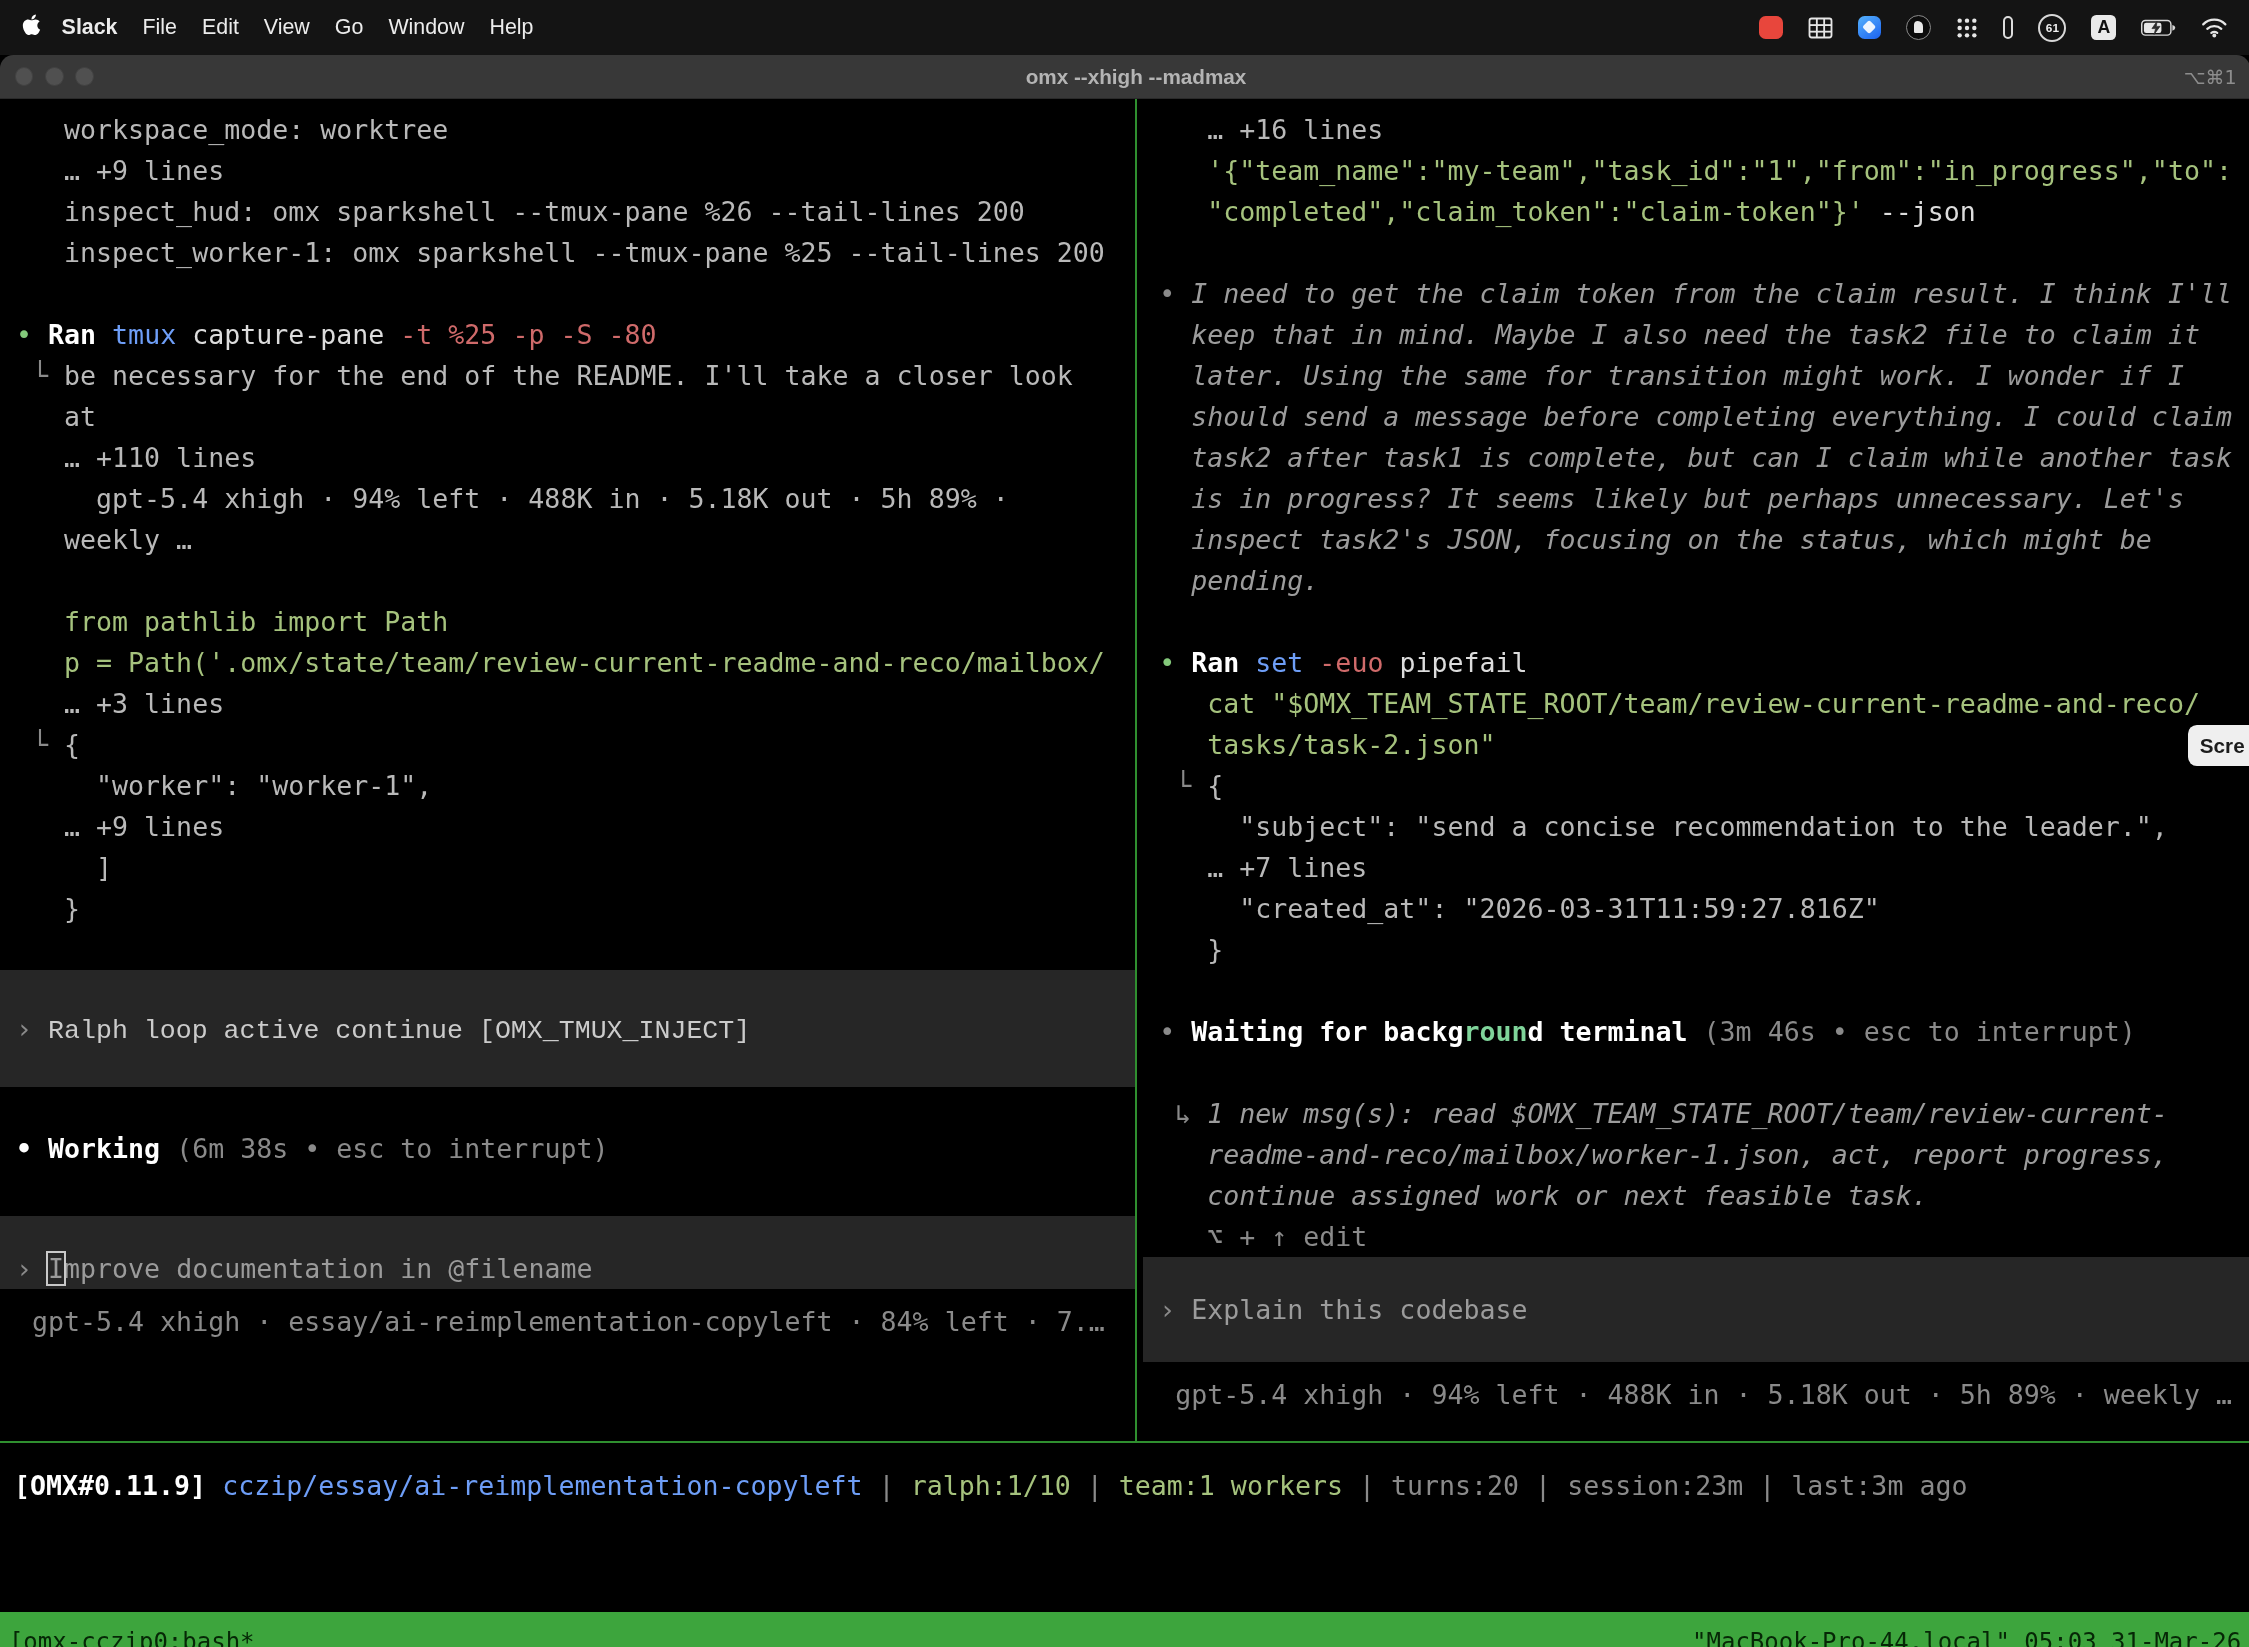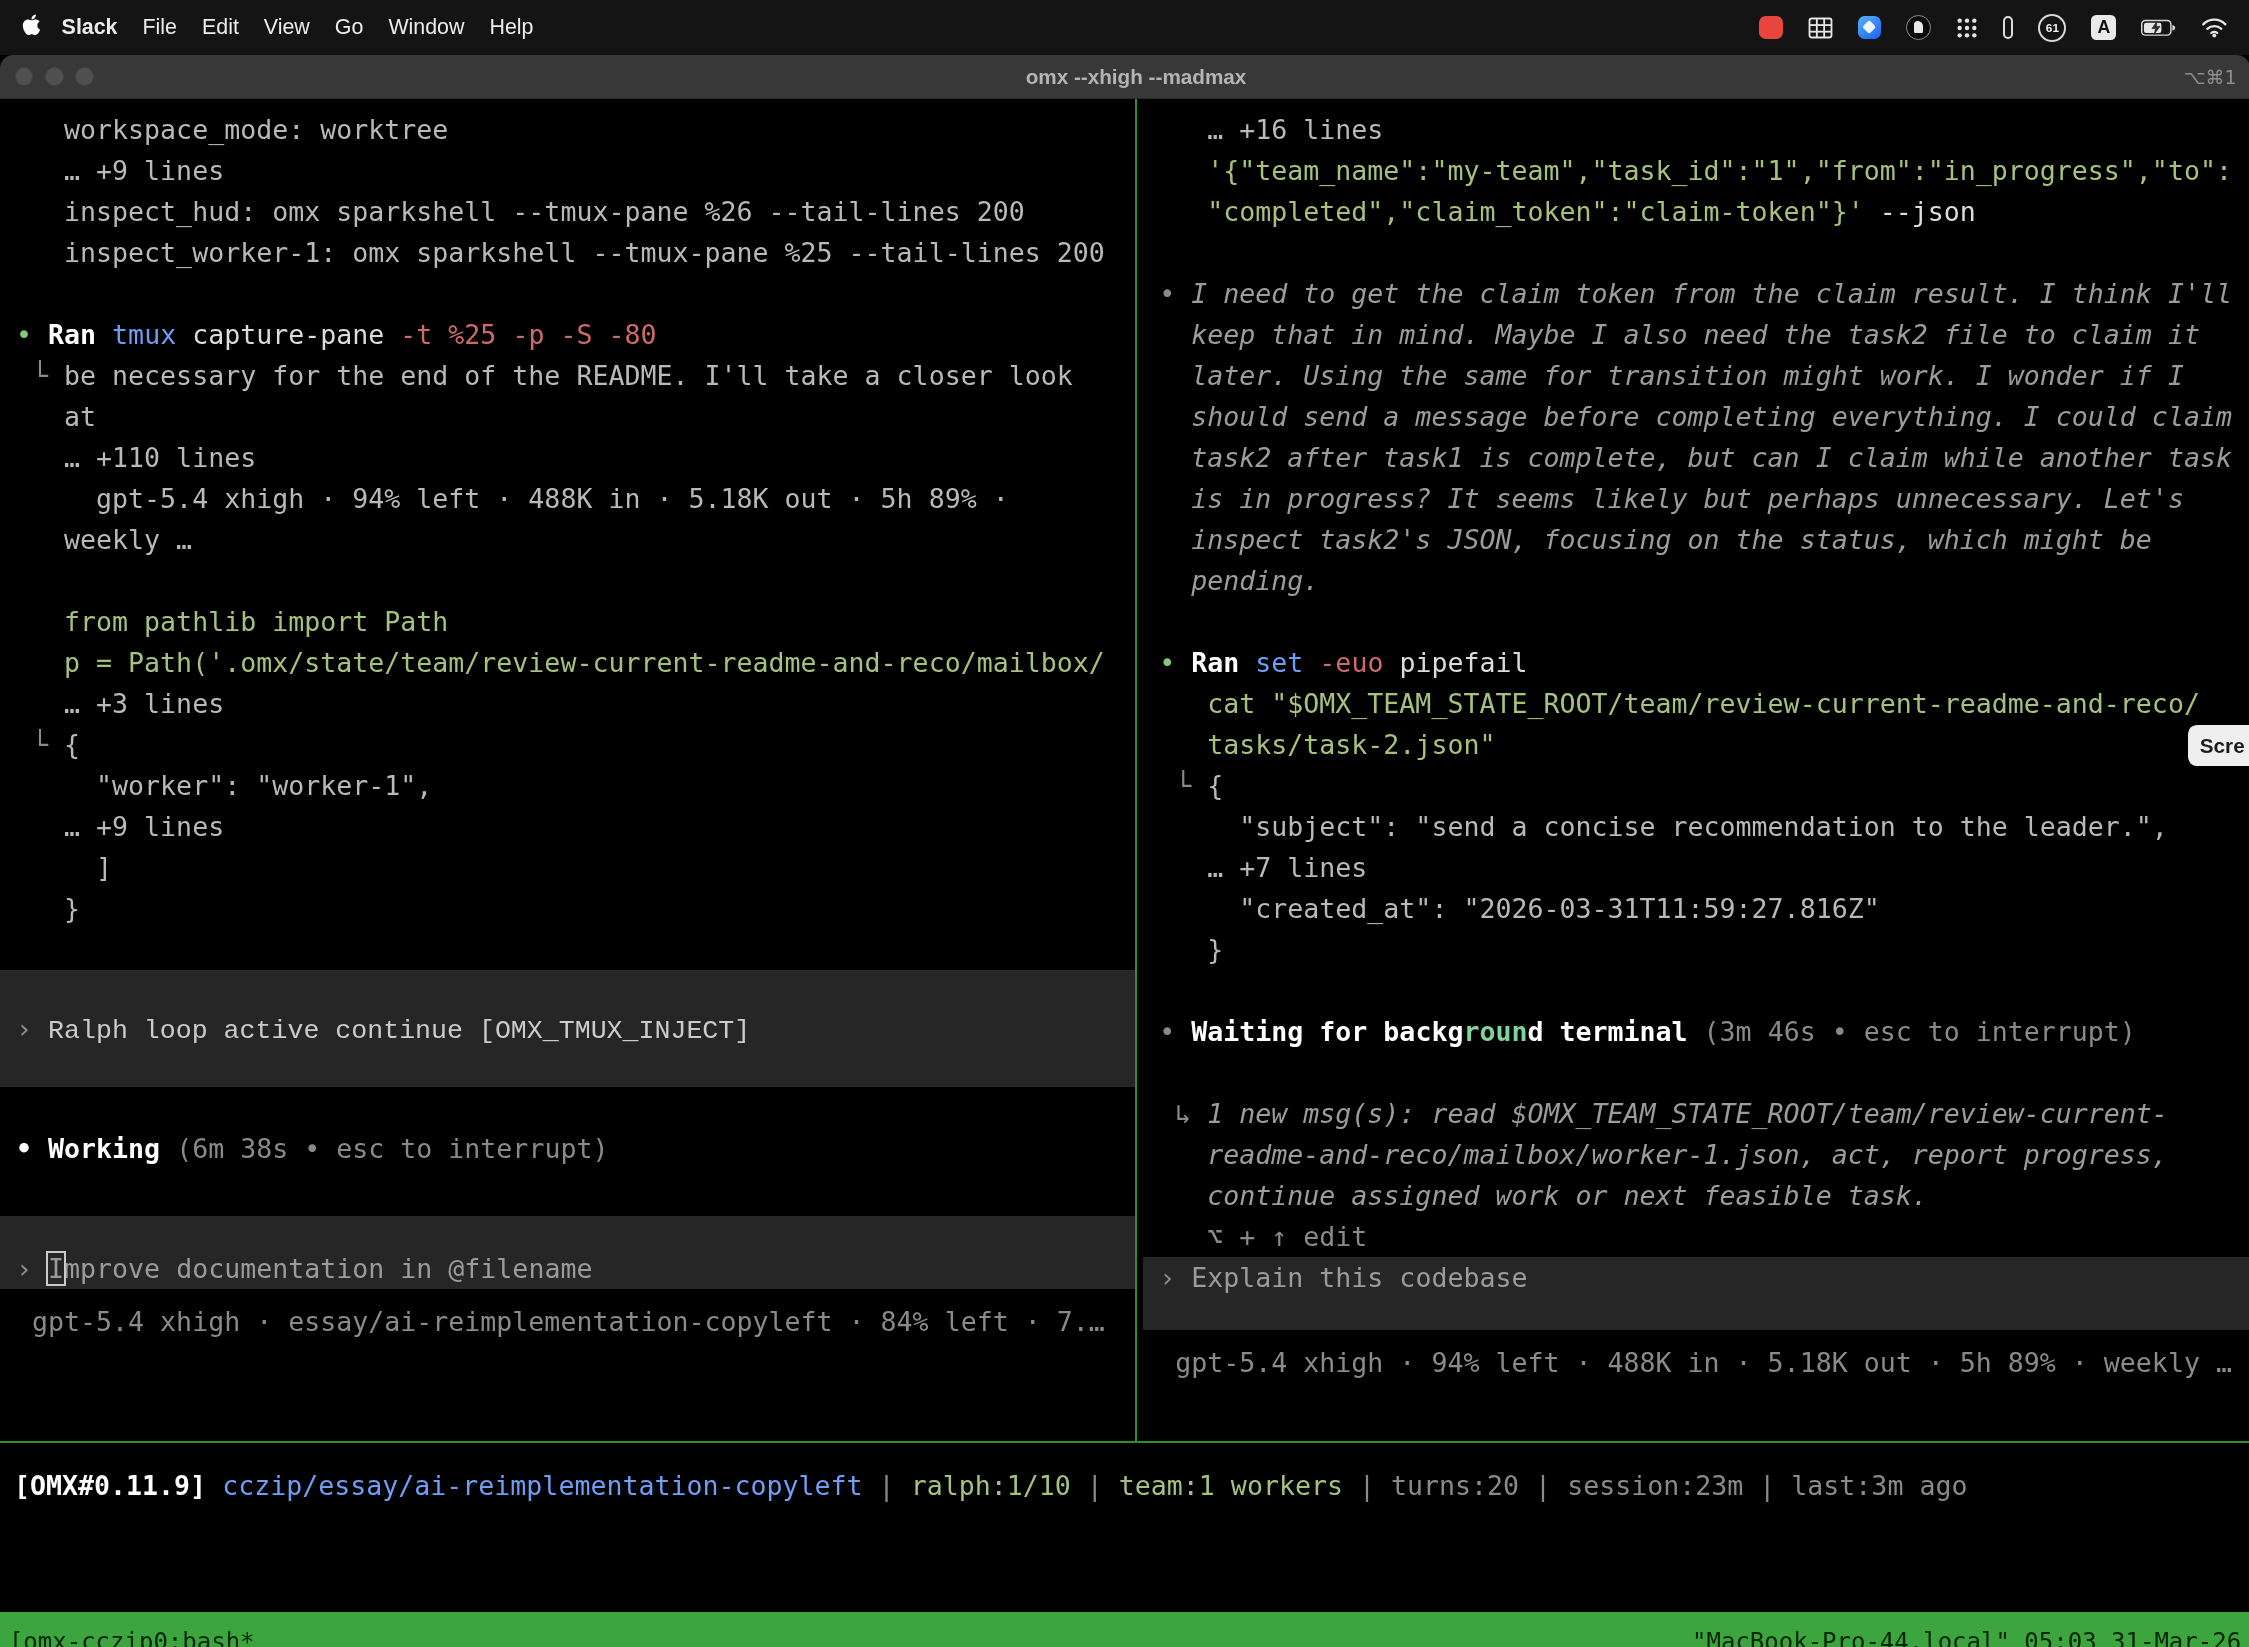--- a/index.html
+++ b/index.html
@@ -319,21 +319,21 @@
         </div>
         <div>
           <div class="tline"><span class="s-ital">    readme-and-reco/mailbox/worker-1.json, act, report progress,</span></div>
         </div>
         <div>
           <div class="tline"><span class="s-ital">    continue assigned work or next feasible task.</span></div>
         </div>
         <div>
           <div class="tline"><span class="s-dim">    ⌥ + ↑ edit</span></div>
         </div>
-        <div class="band" style="padding-bottom: 32px;">
+        <div class="band" style="padding-top: 32px; padding-bottom: 32px;">
           <div class="tline"><span> </span><span class="s-dim">›</span><span> </span><span class="s-prompt">Explain this codebase</span></div>
         </div>
         <div style="margin-top: 11.8px;">
           <div class="tline"><span class="s-dim">  gpt-5.4 xhigh · 94% left · 488K in · 5.18K out · 5h 89% · weekly …</span></div>
         </div>
       </div>
   </div>
 
   <div class="hsplit"></div>
 

